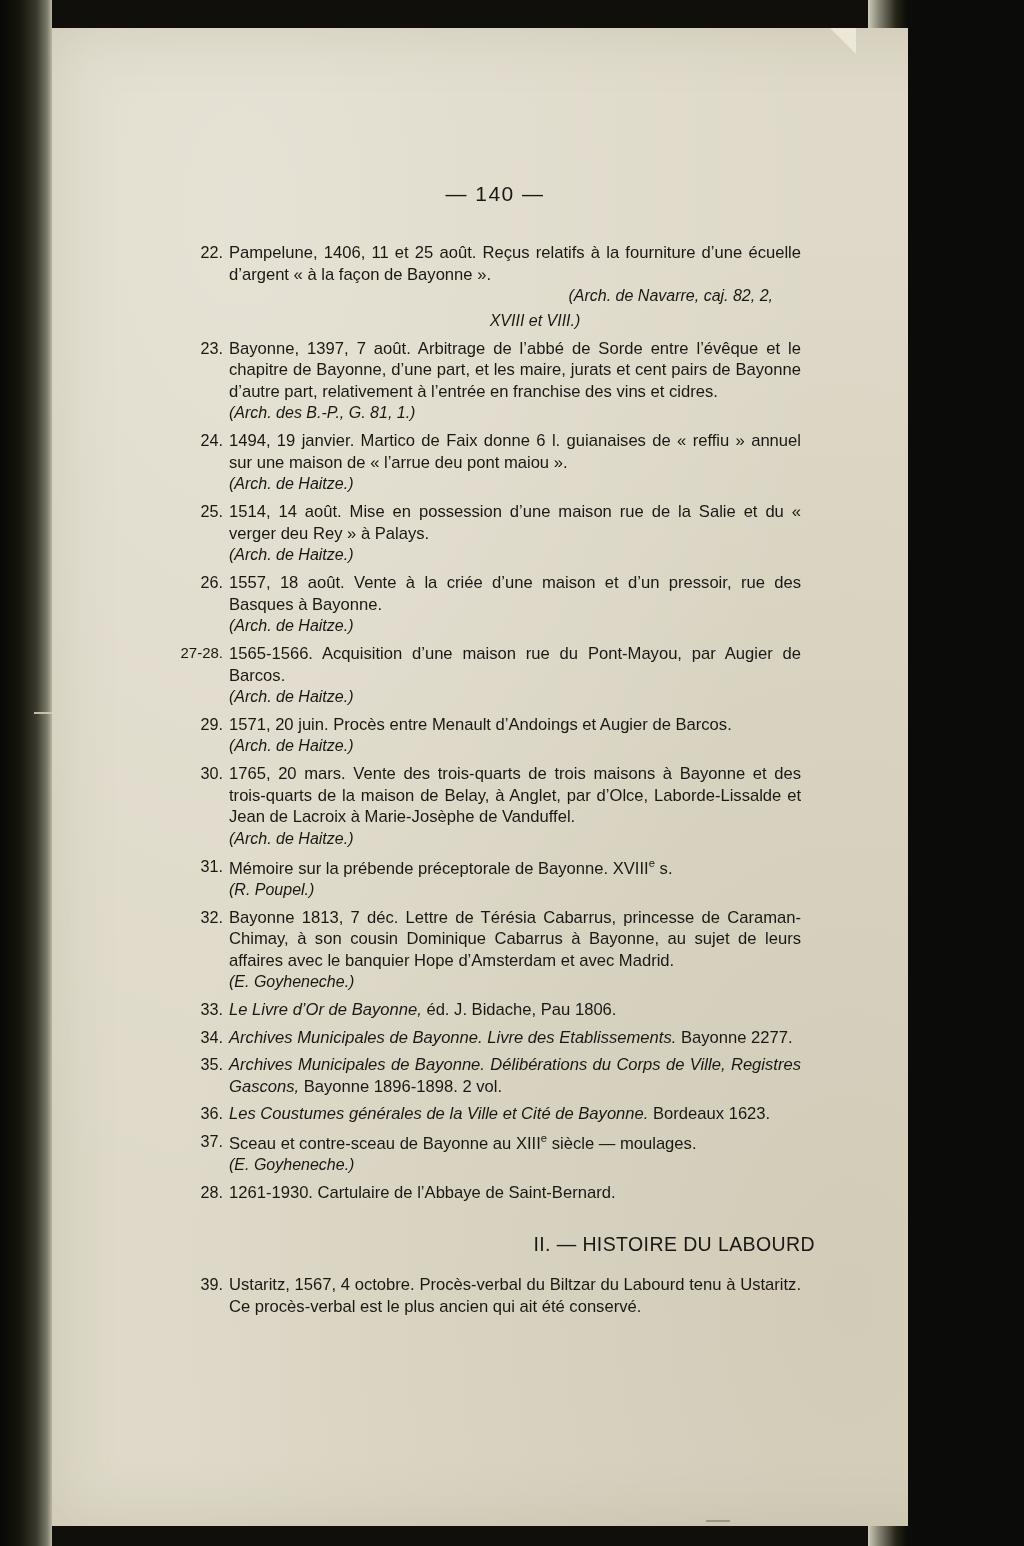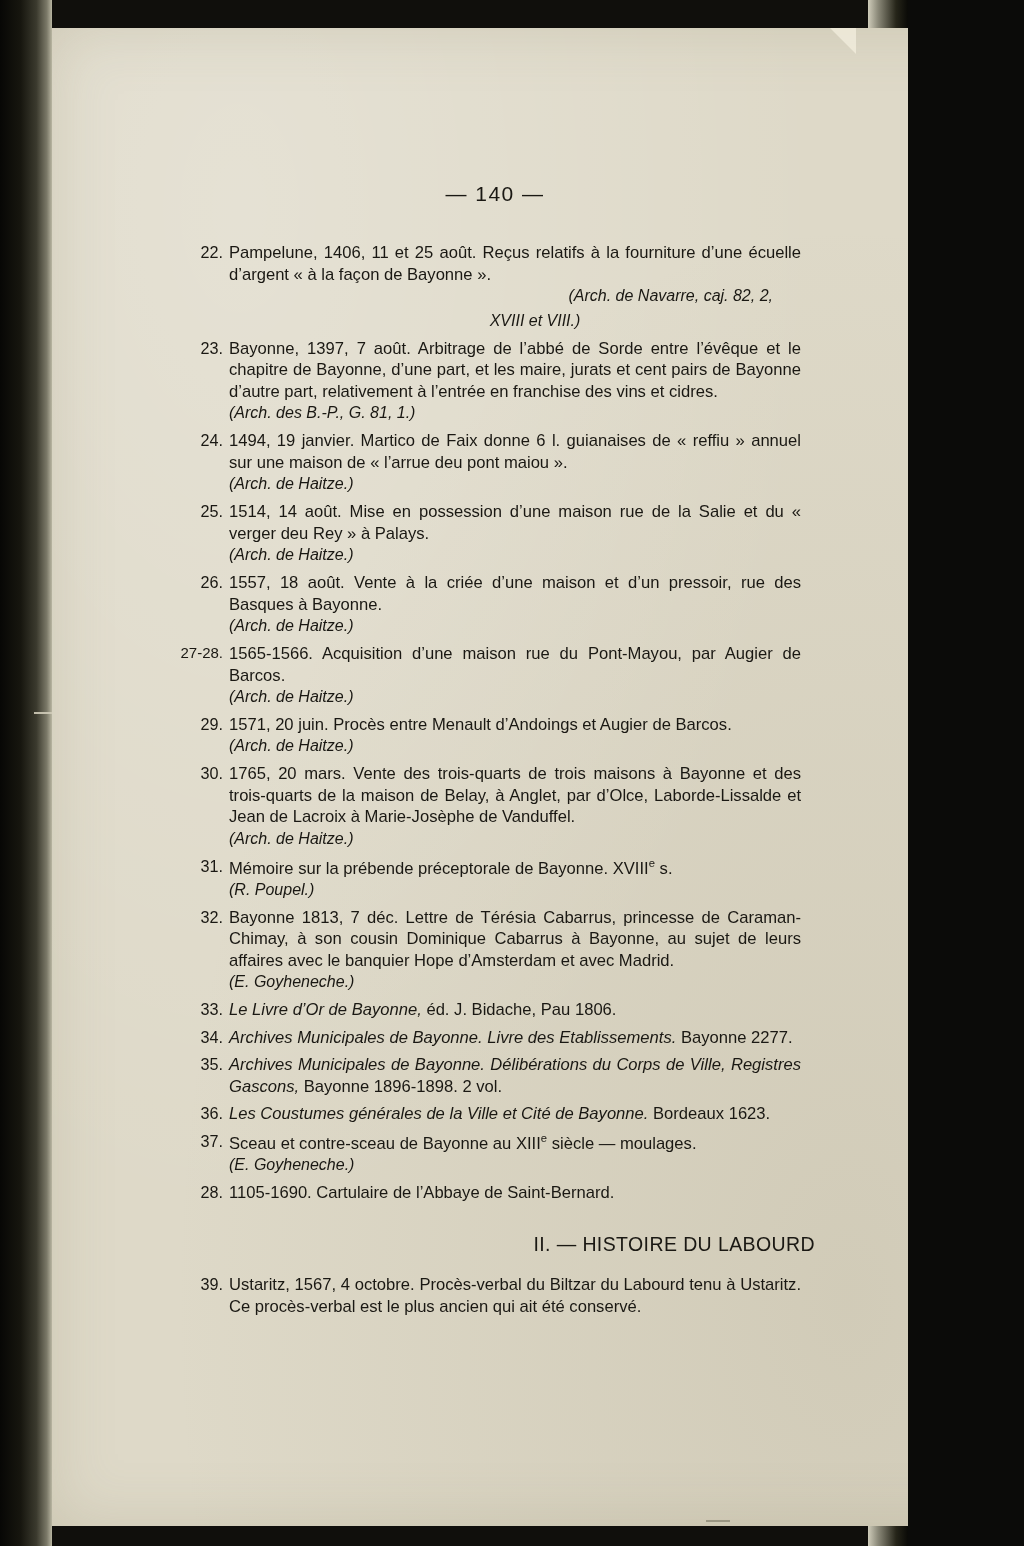--- a/index.html
+++ b/index.html
@@ -257,21 +257,21 @@
       </li>
 
       <li class="entry">
         <span class="num">37.</span>
         <span class="body">Sceau et contre-sceau de Bayonne au XIII<sup>e</sup> siècle — moulages.</span>
         <span class="cite">(E. Goyheneche.)</span>
       </li>
 
       <li class="entry">
         <span class="num">28.</span>
-        <span class="body">1105-1690. Cartulaire de l’Abbaye de Saint-Bernard.</span>
+        <span class="body">1261-1930. Cartulaire de l’Abbaye de Saint-Bernard.</span>
       </li>
 
     </ol>
 
     <div class="section-title">II. — HISTOIRE DU LABOURD</div>
 
     <ol class="entries">
       <li class="entry">
         <span class="num">39.</span>
         <span class="body">Ustaritz, 1567, 4 octobre. Procès-verbal du Biltzar du Labourd tenu à Ustaritz. Ce procès-verbal est le plus ancien qui ait été conservé.</span>

